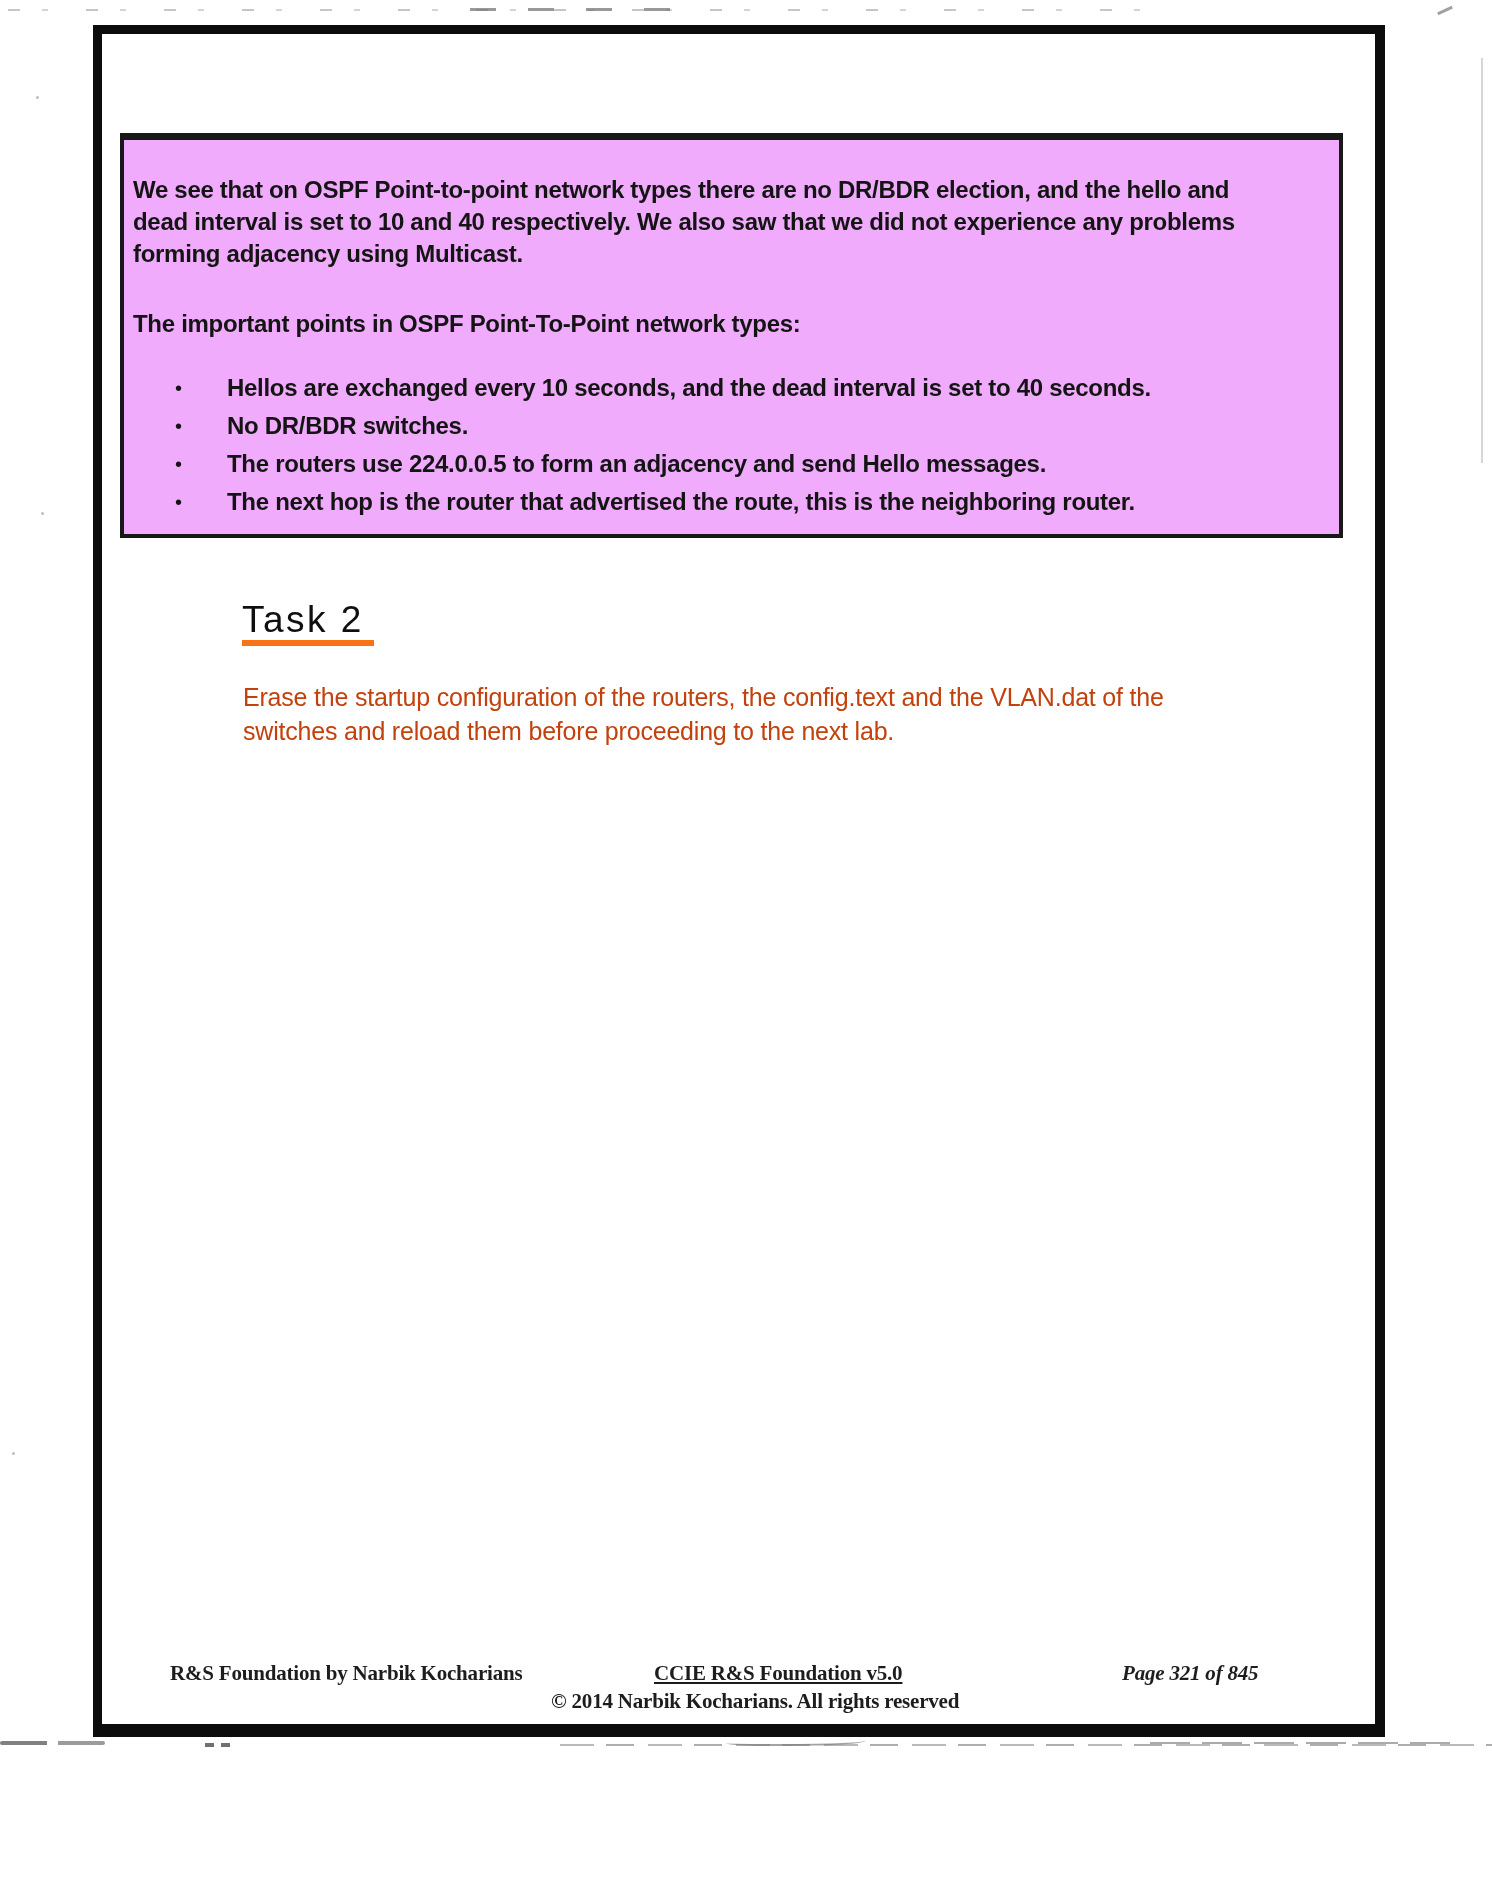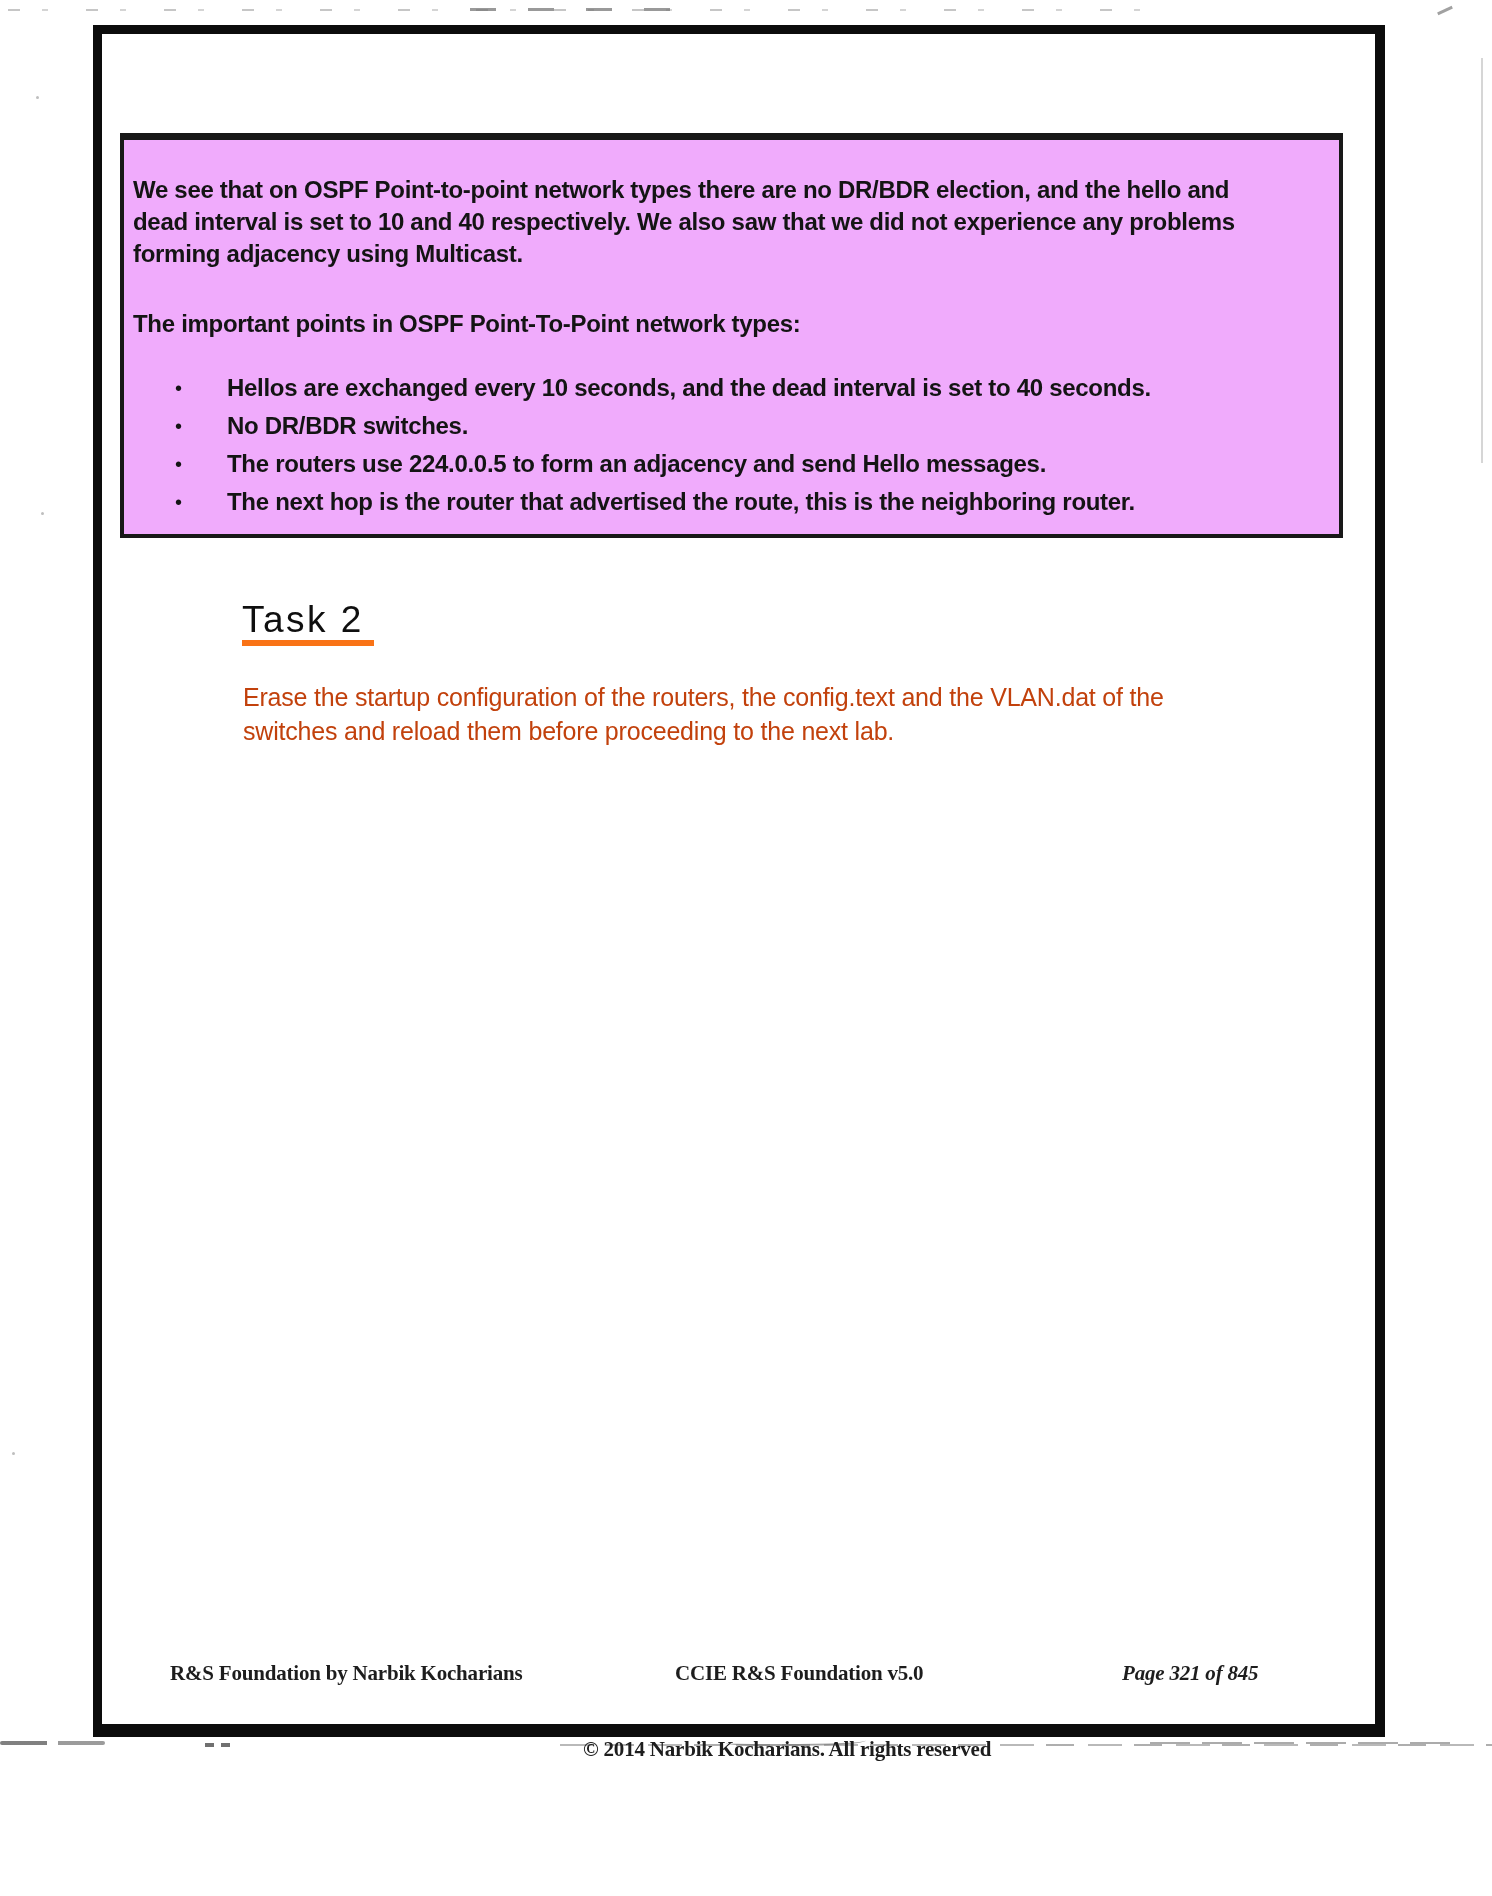--- a/index.html
+++ b/index.html
@@ -63,23 +63,23 @@
   }
 
   
   .footer-item {
     position:absolute;
     font-family:"Liberation Serif", serif;
     font-weight:bold; font-size:21px; line-height:24px;
     letter-spacing:-0.2px; color:#1d1d1d;
   }
   .footer-left   { left:170px;  top:1661px; }
-  .footer-center { left:675px;  top:1661px; }
+  .footer-center { left:654px;  top:1661px;text-decoration:underline; }
   .footer-page   { left:1122px; top:1661px; font-style:italic; }
-  .footer-copy   { left:583px;  top:1689px;margin-top:48px; }
+  .footer-copy   { left:551px;  top:1689px; }
 
   
   .artifact { position:absolute; pointer-events:none; }
   .top-dash-line {
     left:8px; top:9px; width:1135px; height:2px; opacity:.6;
     background:repeating-linear-gradient(90deg,#a0a0a0 0 12px,transparent 12px 34px,#b8b8b8 34px 40px,transparent 40px 78px);
   }
   .top-dash-dark {
     left:470px; top:8px; width:230px; height:3px; opacity:.75;
     background:repeating-linear-gradient(90deg,#777777 0 26px,transparent 26px 58px);

